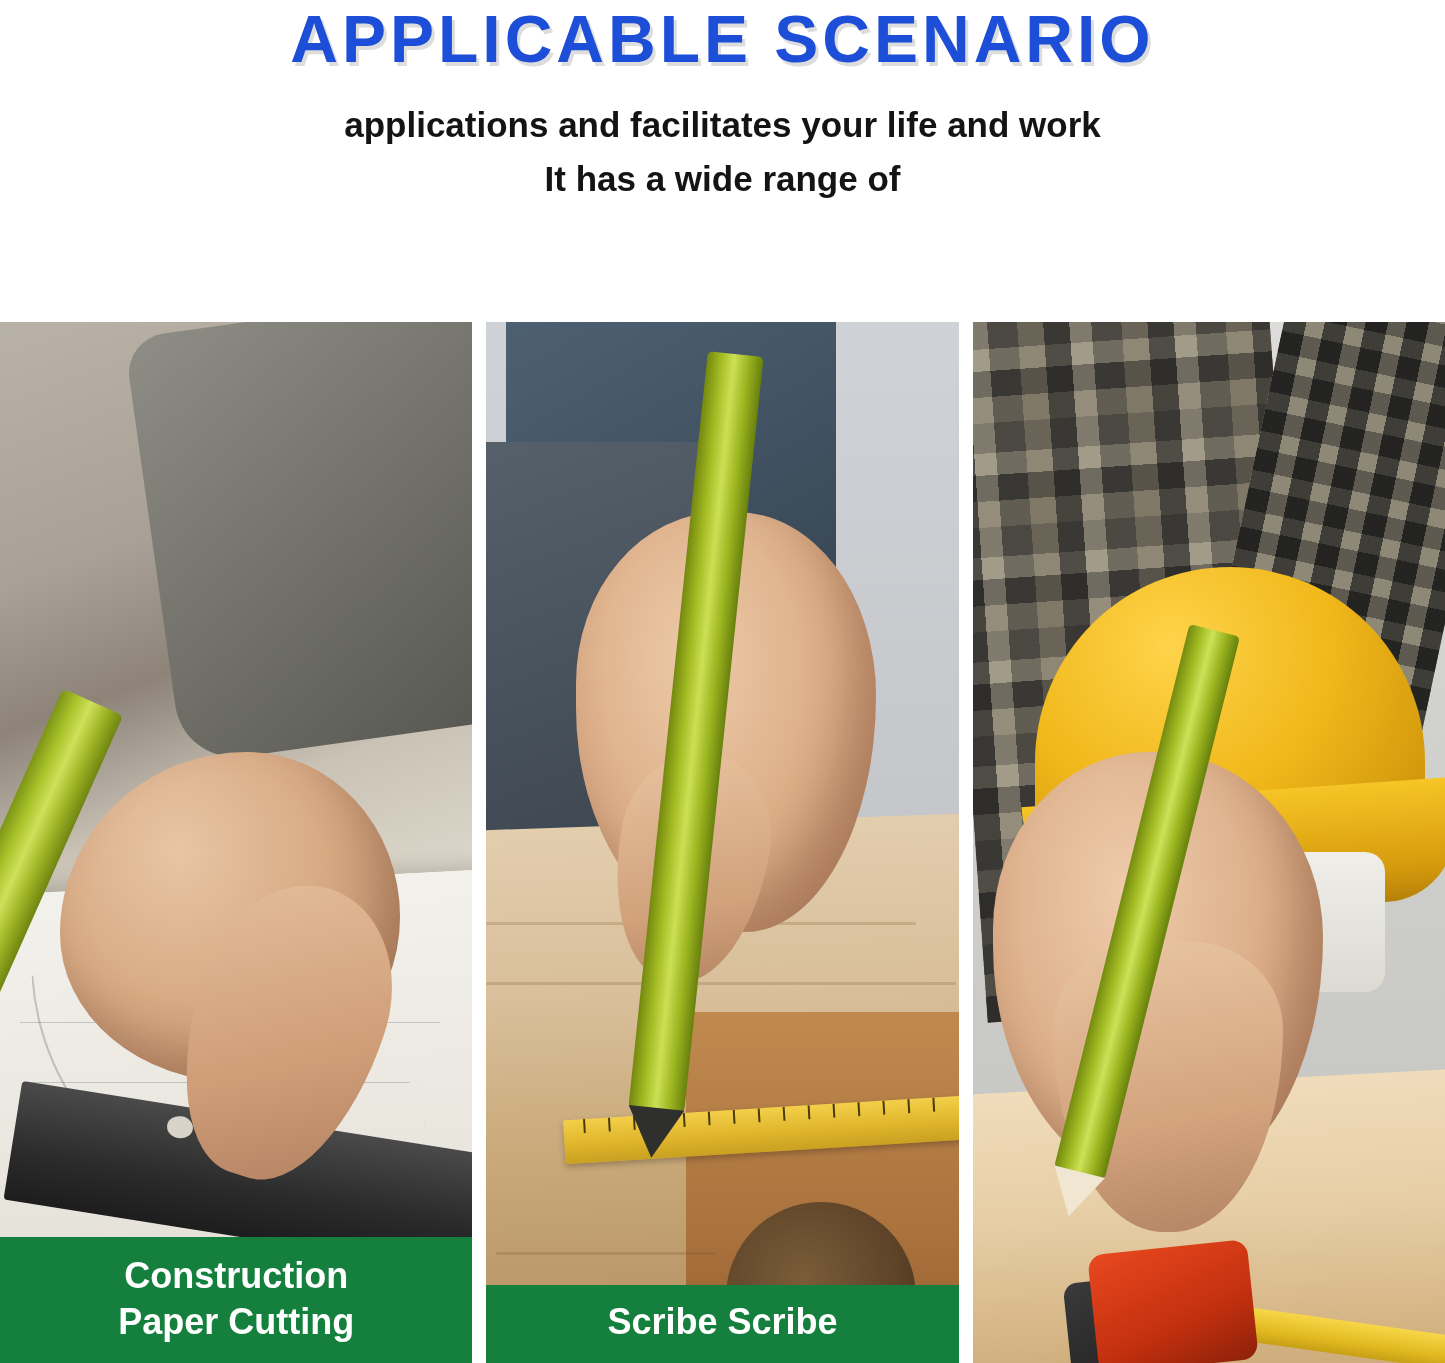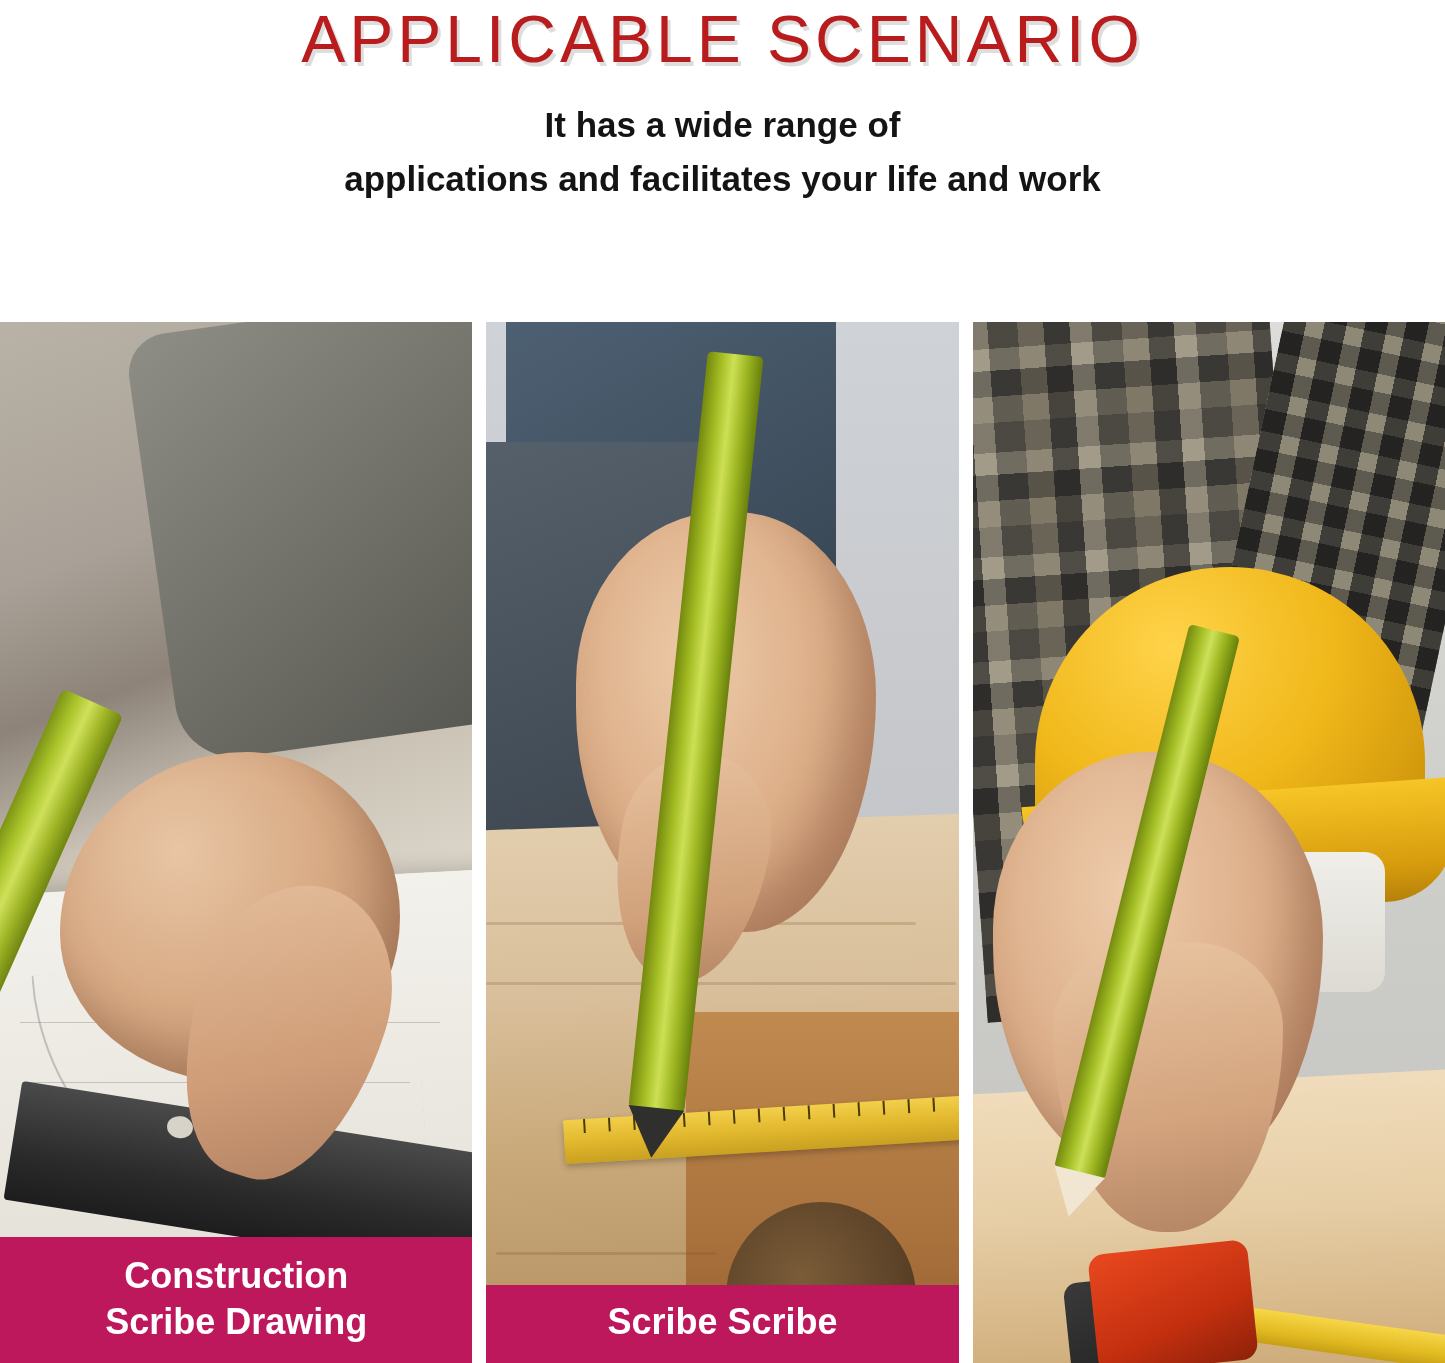--- a/index.html
+++ b/index.html
@@ -17,23 +17,23 @@
 
   
   .header {
     width: 100%;
     padding-top: 6px;
     text-align: center;
     box-sizing: border-box;
   }
   .main-title {
     font-size: 66px;
-    font-weight: normal;
+    font-weight: bold;
     letter-spacing: 4px;
-    color: #b91c1c;
+    color: #1d4ed8;
     line-height: 1.0;
     margin: 0;
     position: relative;
     text-shadow: 3px 4px 0 rgba(180,180,180,0.45);
   }
   .subtitle {
     margin: 26px auto 0 auto;
     font-size: 35px;
     font-weight: bold;
     color: #141414;
@@ -59,21 +59,21 @@
   }
   .panel .photo {
     position: absolute;
     inset: 0;
   }
   .caption {
     position: absolute;
     left: 0;
     bottom: 0;
     width: 100%;
-    background: #be185d;
+    background: #15803d;
     color: #ffffff;
     font-size: 36px;
     font-weight: bold;
     text-align: center;
     box-sizing: border-box;
     padding: 14px 10px 18px 10px;
     line-height: 1.28;
   }
   .caption.tall { padding-top: 16px; }
   .cap-line { display: block; }
@@ -288,22 +288,22 @@
     transform: rotate(8deg);
     border-radius: 3px;
   }
 </style>
 </head>
 <body>
 
 <div class="header">
   <h1 class="main-title">APPLICABLE  SCENARIO</h1>
   <div class="subtitle">
+    <div>applications and facilitates your life and work</div>
     <div>It has a wide range of</div>
-    <div>applications and facilitates your life and work</div>
   </div>
 </div>
 
 <div class="panels">
 
   <div class="panel">
     <div class="photo">
       <div class="p1-bg"></div>
       <div class="p1-arm"></div>
       <div class="p1-paper"></div>
@@ -314,21 +314,21 @@
       <div class="p1-curve"></div>
       <div class="p1-ruler">
           <div class="p1-ruler-hole"></div>
         </div>
       <div class="p1-hand"></div>
       <div class="p1-thumb"></div>
       <div class="p1-pencil"></div>
     </div>
     <div class="caption tall">
       <span class="cap-line">Construction</span>
-      <span class="cap-line">Scribe Drawing</span>
+      <span class="cap-line">Paper Cutting</span>
     </div>
   </div>
 
   <div class="panel">
     <div class="photo">
       <div class="p2-bg"></div>
       <div class="p2-person"></div>
       <div class="p2-apron"></div>
       <div class="p2-wood"></div>
       <div class="p2-wood2"></div>

